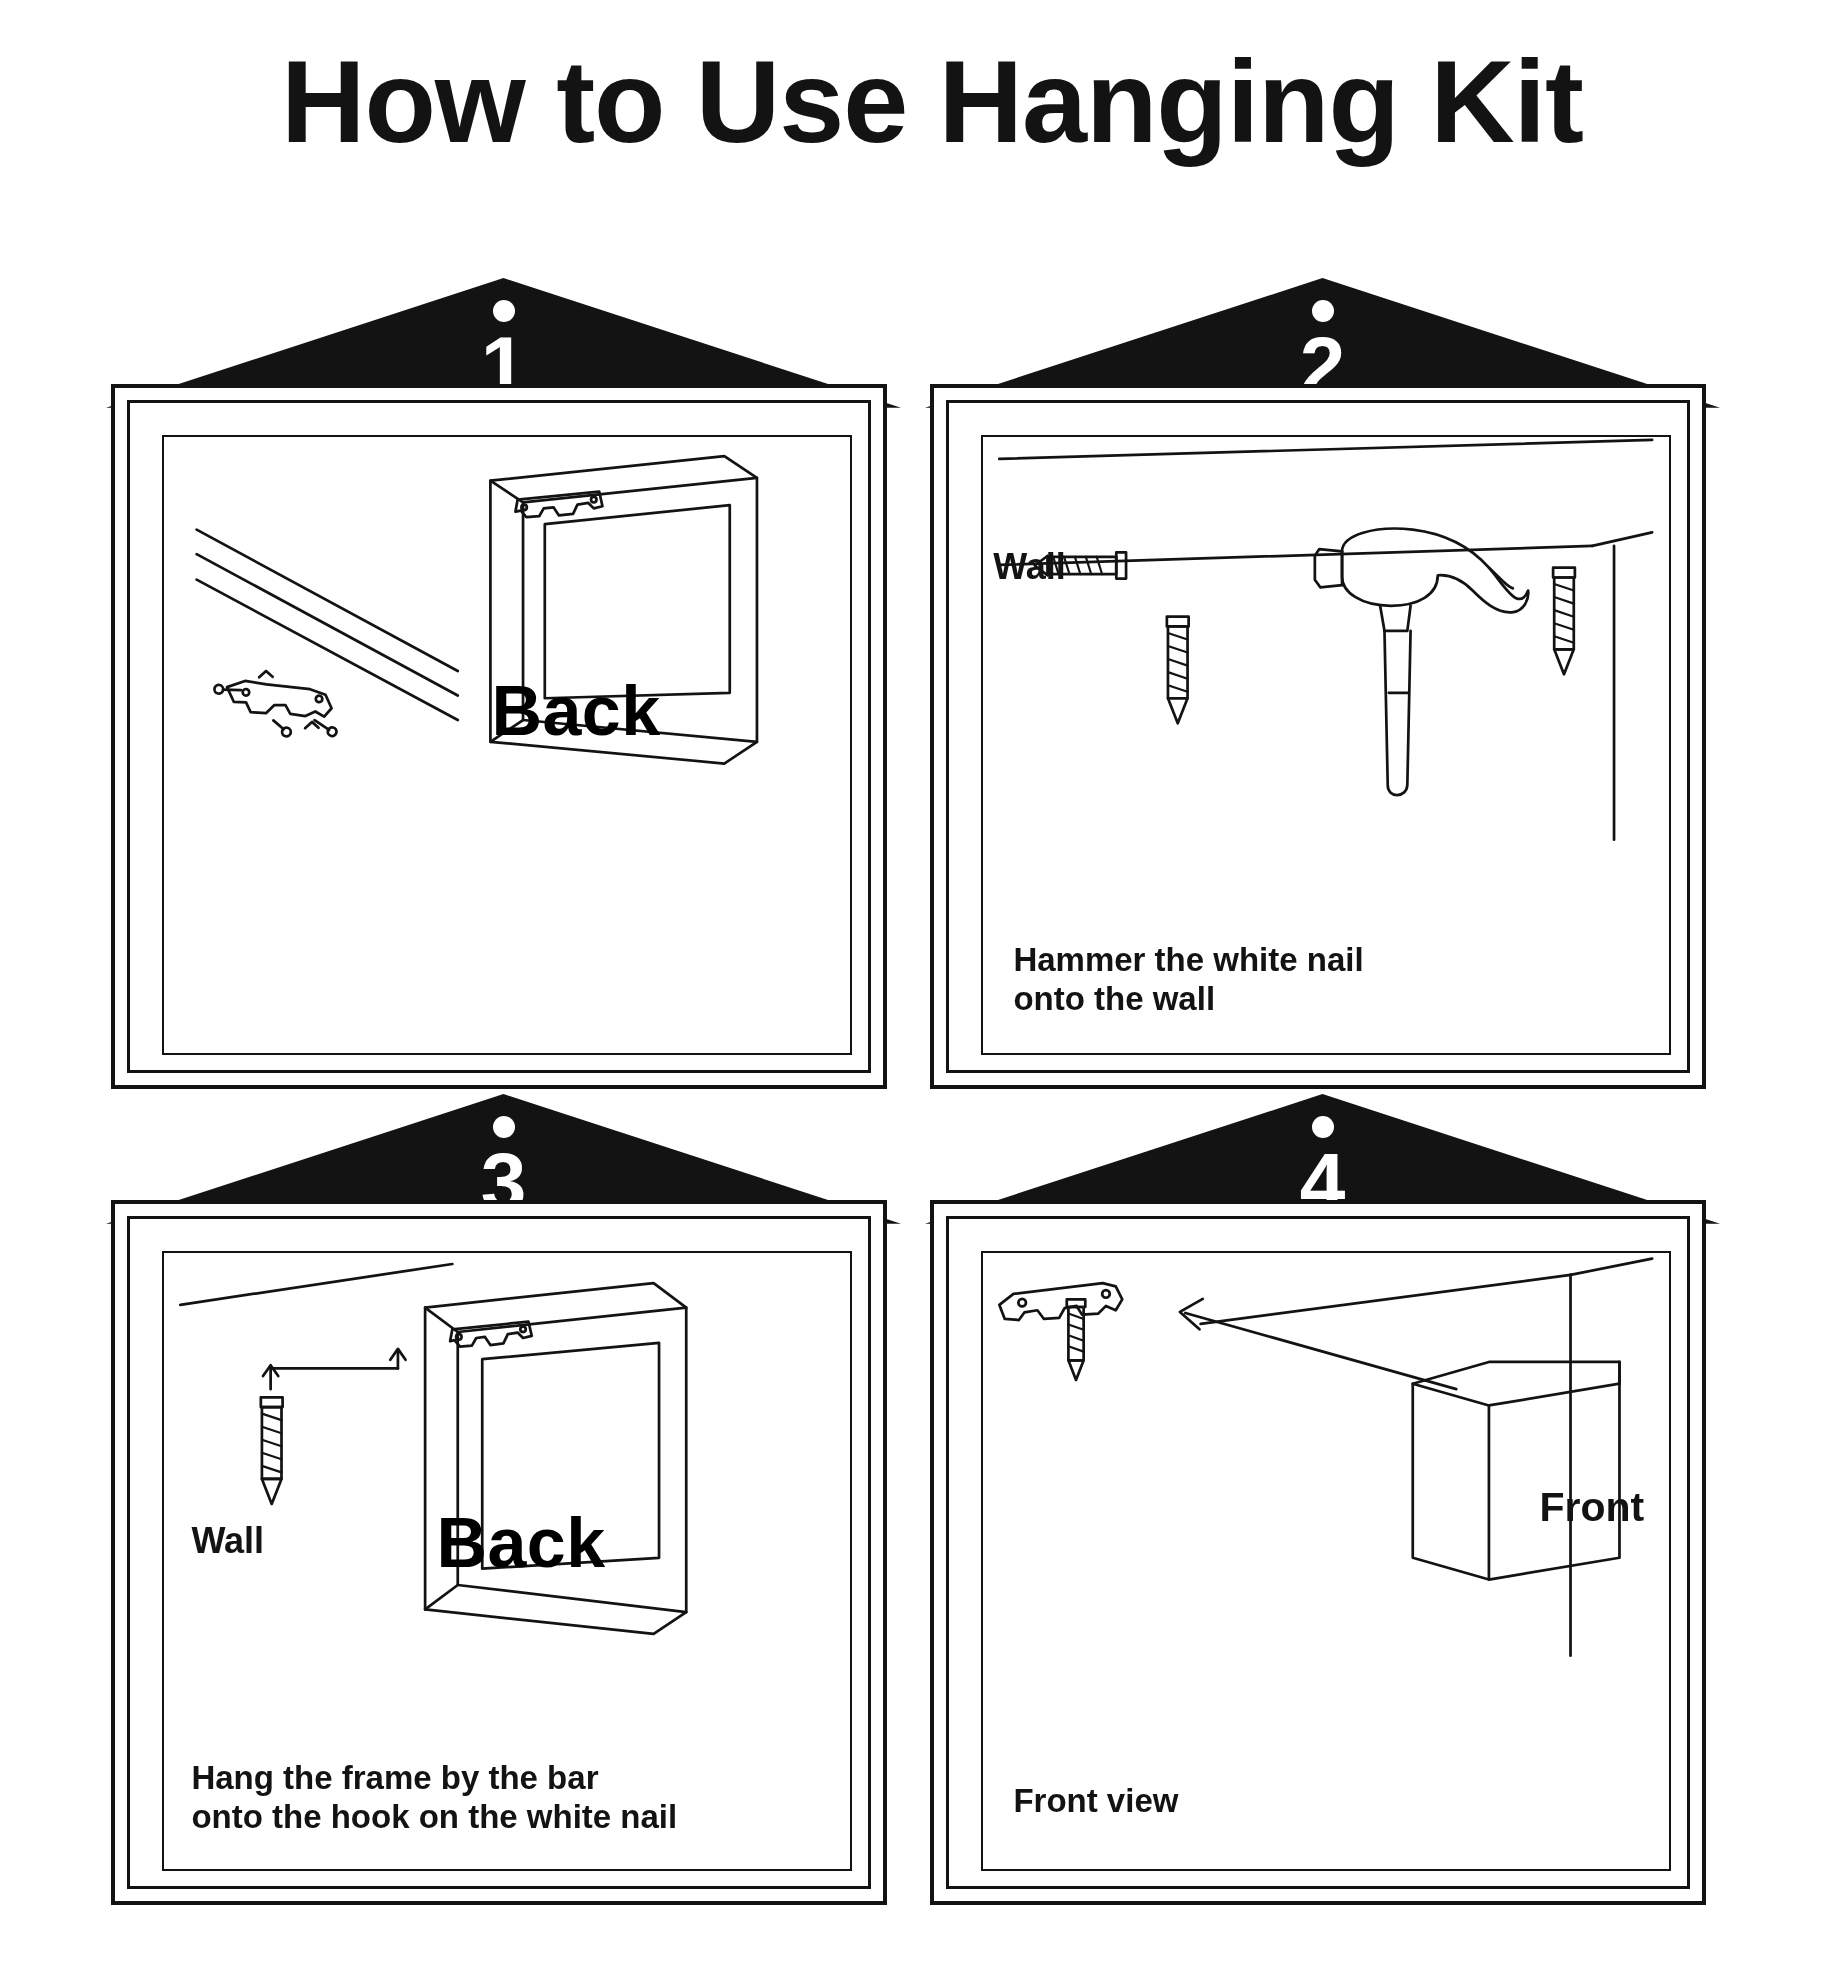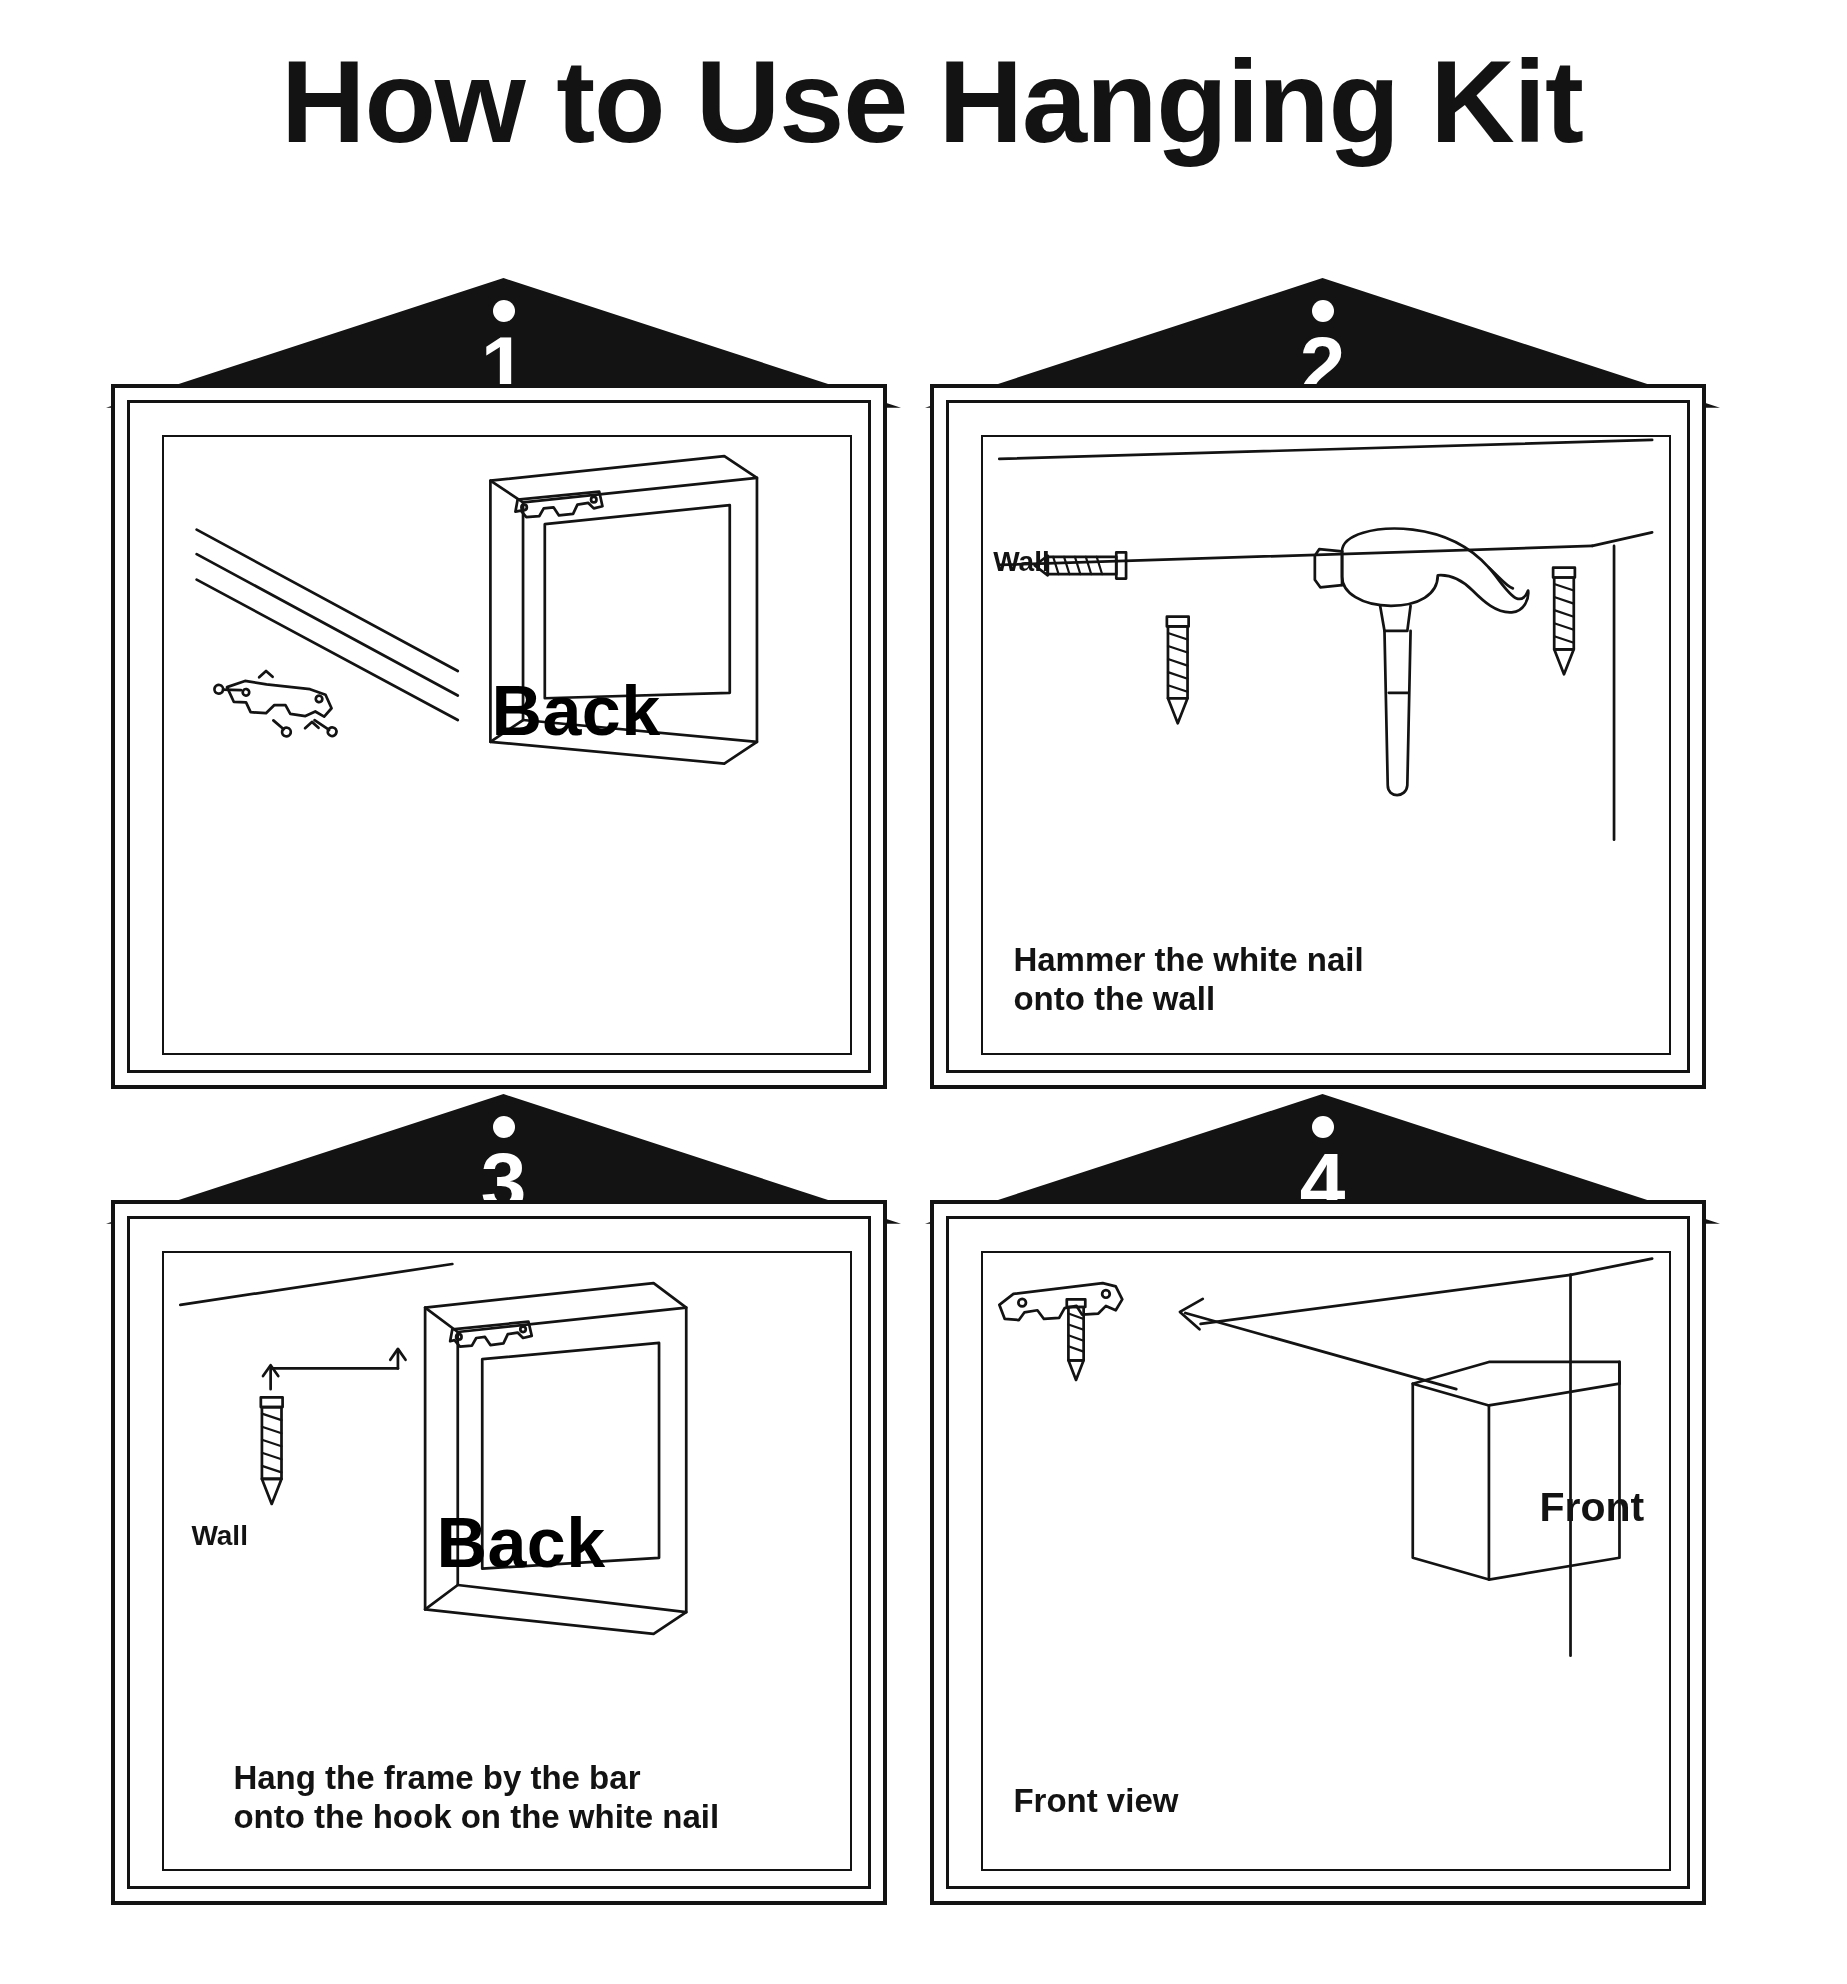--- a/index.html
+++ b/index.html
@@ -111,26 +111,26 @@
   .caption {
     position: absolute;
     font-size: 33px;
     font-weight: bold;
     line-height: 1.18;
     color: #131313;
     white-space: pre-line;
   }
   .caption.c1 { left: 27px; bottom: 34px; }
   .caption.c2 { left: 30px; bottom: 34px; }
-  .caption.c3 { left: 27px; bottom: 32px; margin-left: 42px; }
+  .caption.c3 { left: 27px; bottom: 32px; }
   .caption.c4 { left: 30px; bottom: 48px; }
 
   .label-text {
     position: absolute;
-    font-size: 28px;
+    font-size: 36px;
     font-weight: bold;
     color: #131313;
   }
   .word-back {
     position: absolute;
     font-size: 70px;
     font-weight: bold;
     color: #000000;
     letter-spacing: 0.5px;
   }

